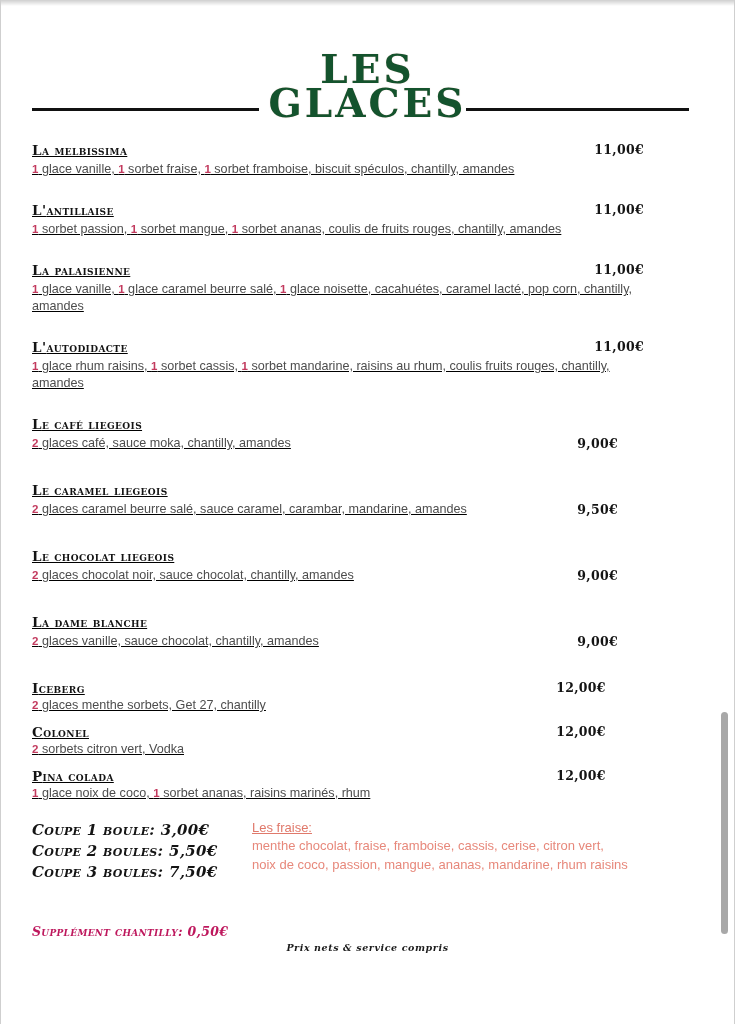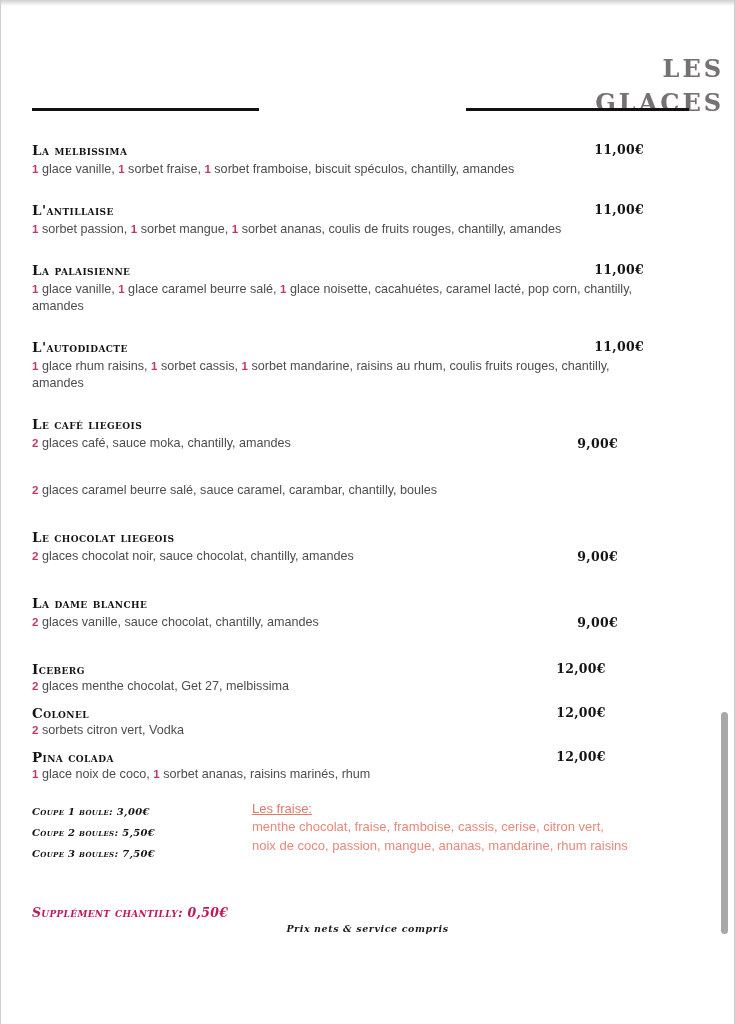--- a/index.html
+++ b/index.html
@@ -65,43 +65,44 @@
   
   .header {
     position: relative;
     height: 112px;
   }
   .header-title {
     position: absolute;
     top: 46px;
     left: 0;
     right: 0;
-    text-align: right;
-    font-family: "DejaVu Serif", serif;
-    font-weight: bold;
-    font-size: 24px;
+    text-align: center;
+    font-family: "DejaVu Serif", serif;
+    font-weight: bold;
+    font-size: 39px;
     line-height: 30px;
     letter-spacing: 3px;
-    color: #737373;
+    color: #14532d;
     text-shadow: 0 0 1px rgba(224,121,107,.35);
   }
   .header-title .l2 { display: block; margin-top: 4px; }
   .rule {
     position: absolute;
     top: 100px;
     height: 3px;
     background: #111;
   }
   .rule-left  { left: 21px;  width: 227px; }
   .rule-right { left: 455px; width: 223px; }
 
   
   .content {
     position: relative;
     padding: 0 21px;
+    text-decoration: underline;
   }
   .menu-item { position: relative; }
   .item-head {
     display: flex;
     align-items: baseline;
   }
   .item-name {
     font-family: "DejaVu Serif", serif;
     font-weight: bold;
     font-size: 13.5px;
@@ -160,21 +161,21 @@
   .coupes {
     position: absolute;
     left: 0;
     top: 0;
     width: 240px;
   }
   .coupe-line {
     font-family: "DejaVu Serif", serif;
     font-style: italic;
     font-weight: bold;
-    font-size: 10px;
+    font-size: 15px;
     line-height: 21px;
     color: #141414;
     font-variant: small-caps;
     text-transform: lowercase;
     letter-spacing: .3px;
     white-space: nowrap;
   }
   .coupe-line::first-letter { text-transform: uppercase; }
 
   .parfums {
@@ -275,21 +276,25 @@
         </div>
       <div class="grp-b" id="grp-1">
           <div class="menu-item">
             <div class="item-head">
               <span class="item-name">Le café Liegeois</span>
               <span class="item-price">9,00€</span>
             </div>
             <div class="item-desc"><span class="q">2</span><span> glaces café, sauce moka, chantilly, amandes</span></div>
           </div>
           <div class="menu-item">
-            <div class="item-desc"><span class="q">2</span><span> glaces caramel beurre salé, sauce caramel, carambar, chantilly, boules</span></div>
+            <div class="item-head">
+              <span class="item-name">Le caramel Liegeois</span>
+              <span class="item-price">9,50€</span>
+            </div>
+            <div class="item-desc"><span class="q">2</span><span> glaces caramel beurre salé, sauce caramel, carambar, mandarine, amandes</span></div>
           </div>
           <div class="menu-item">
             <div class="item-head">
               <span class="item-name">Le chocolat Liegeois</span>
               <span class="item-price">9,00€</span>
             </div>
             <div class="item-desc"><span class="q">2</span><span> glaces chocolat noir, sauce chocolat, chantilly, amandes</span></div>
           </div>
           <div class="menu-item">
             <div class="item-head">
@@ -298,21 +303,21 @@
             </div>
             <div class="item-desc"><span class="q">2</span><span> glaces vanille, sauce chocolat, chantilly, amandes</span></div>
           </div>
         </div>
       <div class="grp-c" id="grp-2">
           <div class="menu-item">
             <div class="item-head">
               <span class="item-name">Iceberg</span>
               <span class="item-price">12,00€</span>
             </div>
-            <div class="item-desc"><span class="q">2</span><span> glaces menthe chocolat, Get 27, melbissima</span></div>
+            <div class="item-desc"><span class="q">2</span><span> glaces menthe sorbets, Get 27, chantilly</span></div>
           </div>
           <div class="menu-item">
             <div class="item-head">
               <span class="item-name">Colonel</span>
               <span class="item-price">12,00€</span>
             </div>
             <div class="item-desc"><span class="q">2</span><span> sorbets citron vert, Vodka</span></div>
           </div>
           <div class="menu-item">
             <div class="item-head">

